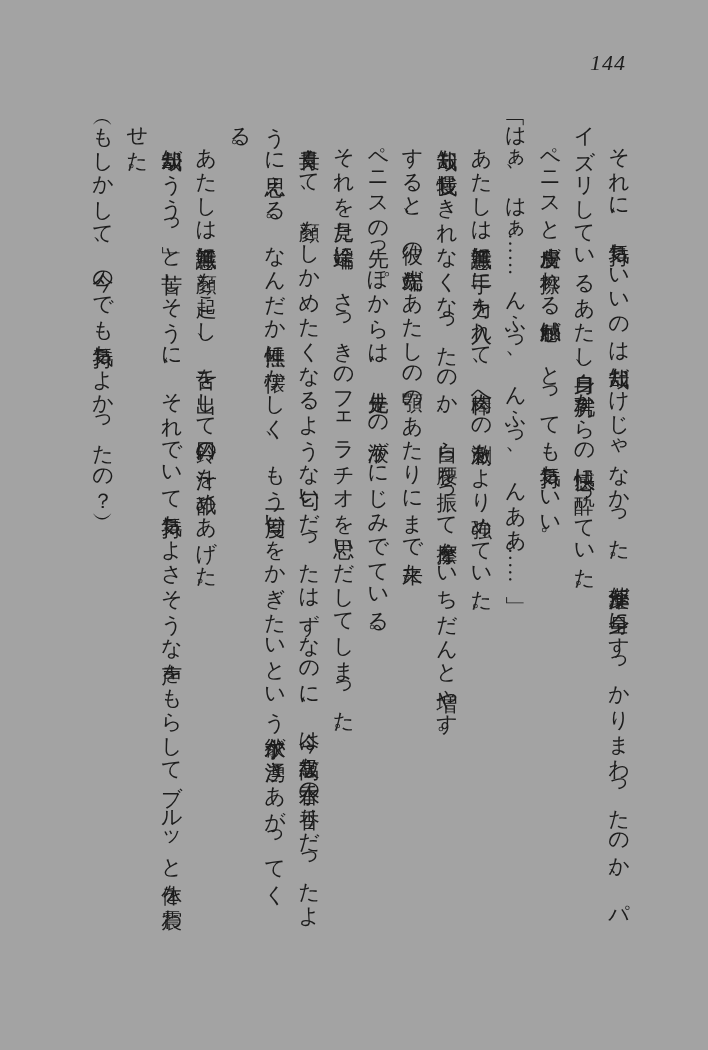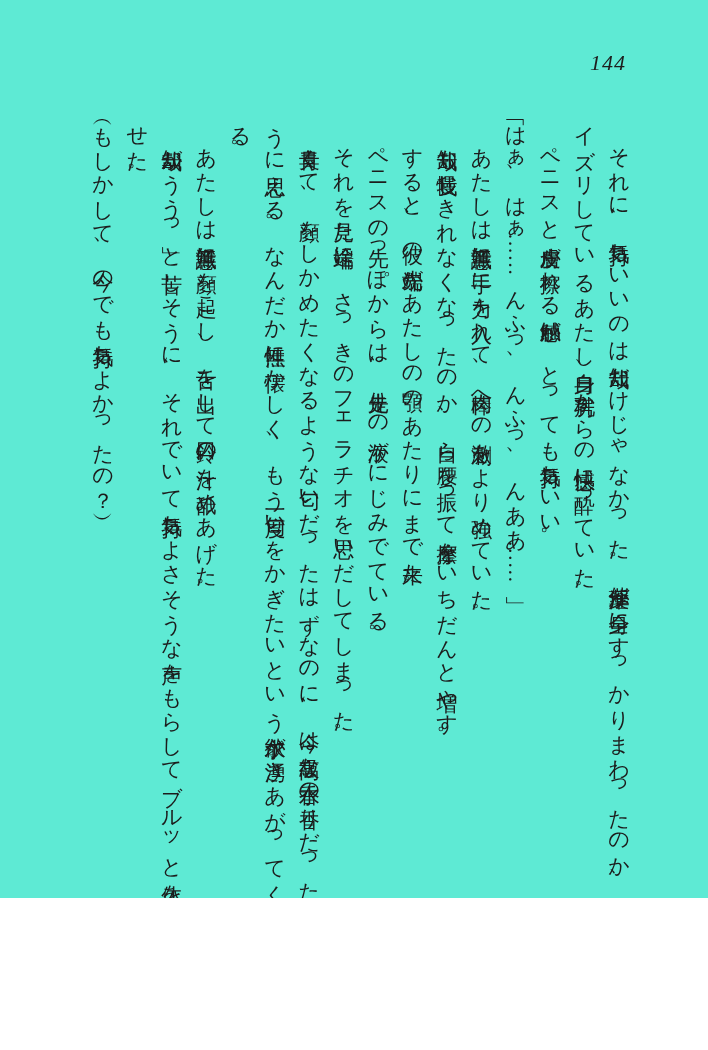--- a/index.html
+++ b/index.html
@@ -3,22 +3,22 @@
 <meta charset="utf-8">
 <style>
   * { margin: 0; padding: 0; box-sizing: border-box; }
   html, body {
     width: 708px; height: 1050px;
     background: #ffffff;
     font-family: "Liberation Serif", "DejaVu Serif", serif;
   }
   .page {
     position: relative;
-    width: 708px; height: 898px;
-    background: #5eead4;
+    width: 708px; height: 1050px;
+    background: #a3a3a3;
     overflow: hidden;
   }
   .page-number {
     position: absolute;
     top: 50px; left: 590px;
     font-size: 22px;
     font-style: italic;
     letter-spacing: 1px;
     color: #1e1e1e;
   }

